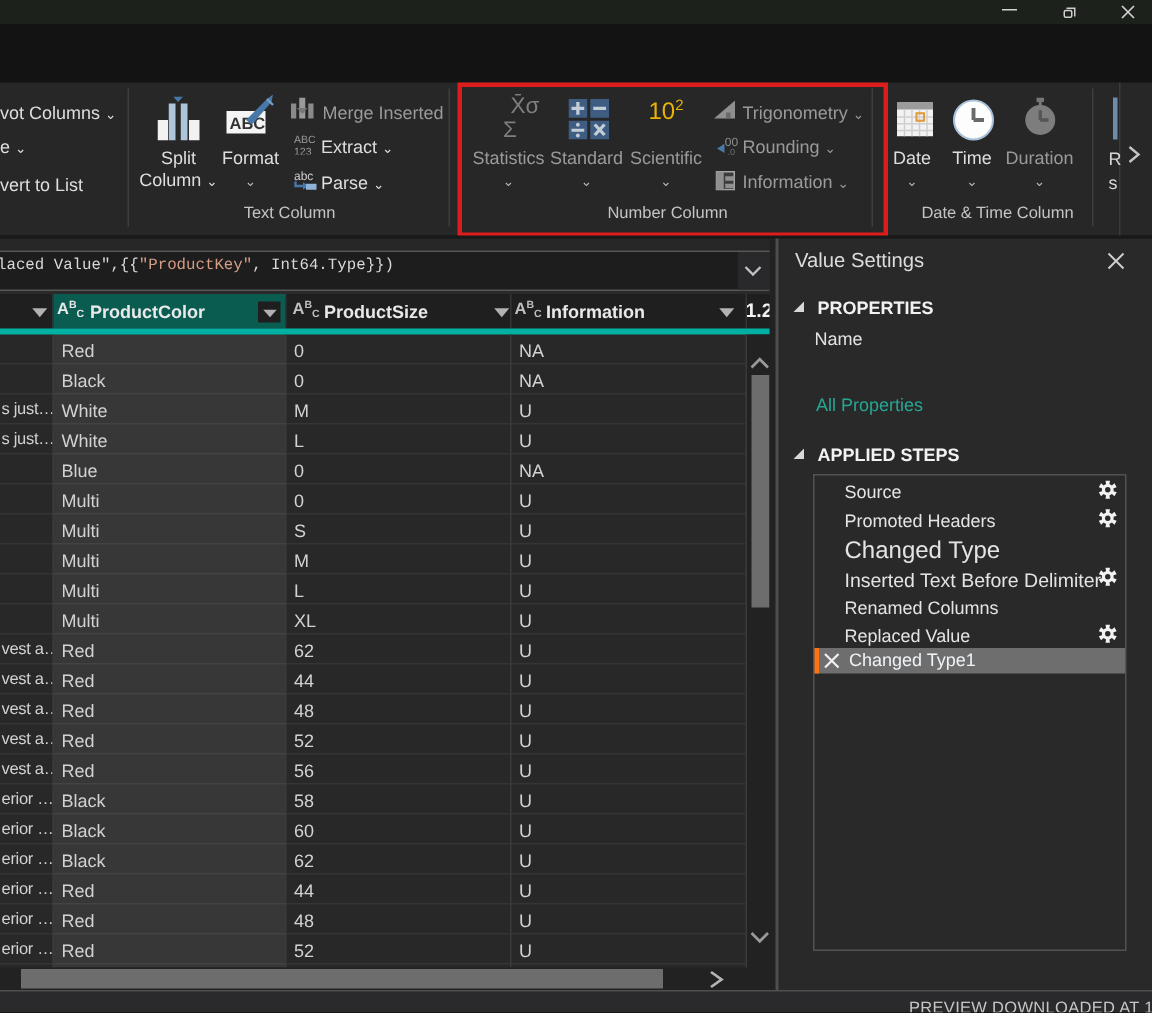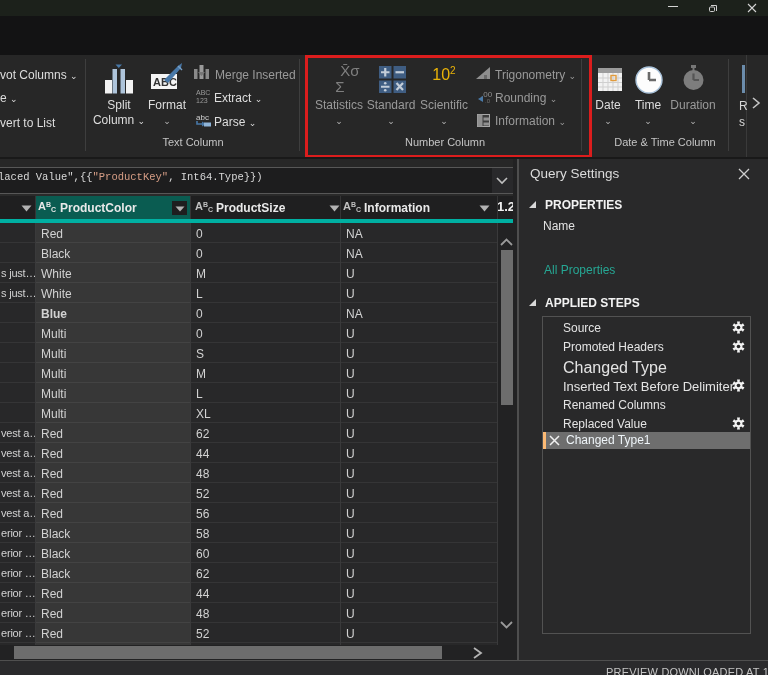--- a/index.html
+++ b/index.html
@@ -230,21 +230,21 @@
         <div class="cell" style="left:1px;top:71px;width:34px;overflow:hidden;font-size:11px;letter-spacing:-0.2px;">s just…</div>
         <div class="cell" style="left:41px;top:71px;">White</div>
         <div class="cell" style="left:196px;top:71px;">M</div>
         <div class="cell" style="left:346px;top:71px;">U</div>
         <div class="abs" style="left:0;top:86px;width:497px;height:1px;background:rgba(220,220,220,0.08);"></div>
         <div class="cell" style="left:1px;top:91px;width:34px;overflow:hidden;font-size:11px;letter-spacing:-0.2px;">s just…</div>
         <div class="cell" style="left:41px;top:91px;">White</div>
         <div class="cell" style="left:196px;top:91px;">L</div>
         <div class="cell" style="left:346px;top:91px;">U</div>
         <div class="abs" style="left:0;top:106px;width:497px;height:1px;background:rgba(220,220,220,0.08);"></div>
-        <div class="cell" style="left:41px;top:111px;font-weight:bold;">Blue</div>
+        <div class="cell" style="left:41px;top:111px;">Blue</div>
         <div class="cell" style="left:196px;top:111px;">0</div>
         <div class="cell" style="left:346px;top:111px;">NA</div>
         <div class="abs" style="left:0;top:126px;width:497px;height:1px;background:rgba(220,220,220,0.08);"></div>
         <div class="cell" style="left:41px;top:131px;">Multi</div>
         <div class="cell" style="left:196px;top:131px;">0</div>
         <div class="cell" style="left:346px;top:131px;">U</div>
         <div class="abs" style="left:0;top:146px;width:497px;height:1px;background:rgba(220,220,220,0.08);"></div>
         <div class="cell" style="left:41px;top:151px;">Multi</div>
         <div class="cell" style="left:196px;top:151px;">S</div>
         <div class="cell" style="left:346px;top:151px;">U</div>
@@ -335,21 +335,21 @@
     <div class="abs" style="left:0;top:449px;width:498px;height:16px;background:#222223;"></div>
     <div class="abs" style="left:14px;top:450px;width:428px;height:13px;background:#6d6d6d;"></div>
     <svg class="abs" style="left:470px;top:450px;" width="14" height="14">
         <path d="M4 2 L11 7 L4 12" stroke="#b5b5b5" stroke-width="1.8" fill="none"></path>
       </svg>
   </div>
 
   <div class="abs" style="left:513px;top:159px;width:4px;height:502px;background:#222223;"></div>
 
   <div class="abs" style="left:517px;top:159px;width:251px;height:502px;background:#29292a;border-left:2px solid #4e4e4e;">
-    <div class="abs" style="left:11px;top:7px;font-size:13.5px;color:#dcdcdc;">Query Settings</div>
+    <div class="abs" style="left:11px;top:7px;font-size:13.5px;color:#dcdcdc;">Value Settings</div>
     <svg class="abs" style="left:219px;top:9px;" width="12" height="12">
         <path d="M1 1 L11 11 M11 1 L1 11" stroke="#cfcfcf" stroke-width="1.3"></path>
       </svg>
 
     <svg class="abs" style="left:10px;top:42px;" width="8" height="8">
         <path d="M7 0 L7 7 L0 7 Z" fill="#d8d8d8"></path>
       </svg>
     <div class="abs" style="left:26px;top:39px;font-size:12px;font-weight:bold;color:#f2f2f2;">PROPERTIES</div>
     <div class="abs" style="left:24px;top:60px;font-size:12px;color:#e2e2e2;">Name</div>
     <div class="abs" style="left:25px;top:104px;font-size:12px;color:#26a794;">All Properties</div>
@@ -377,21 +377,21 @@
           </svg></div>
       <div class="abs" style="left:189px;top:61px;"><svg width="13" height="13">
             <path d="M5.00 0.48 L8.00 0.48 L7.60 2.65 L9.28 3.62 L10.96 2.19 L12.46 4.79 L10.38 5.53 L10.38 7.47 L12.46 8.21 L10.96 10.81 L9.28 9.38 L7.60 10.35 L8.00 12.52 L5.00 12.52 L5.40 10.35 L3.72 9.38 L2.04 10.81 L0.54 8.21 L2.62 7.47 L2.62 5.53 L0.54 4.79 L2.04 2.19 L3.72 3.62 L5.40 2.65 Z" fill="#f2f2f2"></path>
             <circle cx="6.5" cy="6.5" r="1.8" fill="#29292a"></circle>
           </svg></div>
       <div class="abs" style="left:189px;top:99px;"><svg width="13" height="13">
             <path d="M5.00 0.48 L8.00 0.48 L7.60 2.65 L9.28 3.62 L10.96 2.19 L12.46 4.79 L10.38 5.53 L10.38 7.47 L12.46 8.21 L10.96 10.81 L9.28 9.38 L7.60 10.35 L8.00 12.52 L5.00 12.52 L5.40 10.35 L3.72 9.38 L2.04 10.81 L0.54 8.21 L2.62 7.47 L2.62 5.53 L0.54 4.79 L2.04 2.19 L3.72 3.62 L5.40 2.65 Z" fill="#f2f2f2"></path>
             <circle cx="6.5" cy="6.5" r="1.8" fill="#29292a"></circle>
           </svg></div>
 
-      <div class="abs" style="left:0px;top:115px;width:207px;height:17px;background:#6e6e6e;border-left:3px solid #fdba74;">
+      <div class="abs" style="left:0px;top:115px;width:207px;height:17px;background:#6e6e6e;border-left:3px solid #f97316;">
         <svg class="abs" style="left:3px;top:3px;" width="11" height="11">
             <path d="M1 1 L10 10 M10 1 L1 10" stroke="#f0f0f0" stroke-width="1.5"></path>
           </svg>
         <div class="abs" style="left:20px;top:1px;font-size:12px;color:#eef4f8;">Changed Type1</div>
       </div>
     </div>
   </div>
 
   <div class="abs" style="left:0;top:660px;width:768px;height:15px;background:#2a2a2c;border-top:1px solid #4f4f4f;overflow:hidden;">
     <div class="abs" style="left:606px;top:5px;font-size:11px;letter-spacing:0.2px;color:#c6c6c6;white-space:nowrap;">PREVIEW DOWNLOADED AT 14:00</div>

